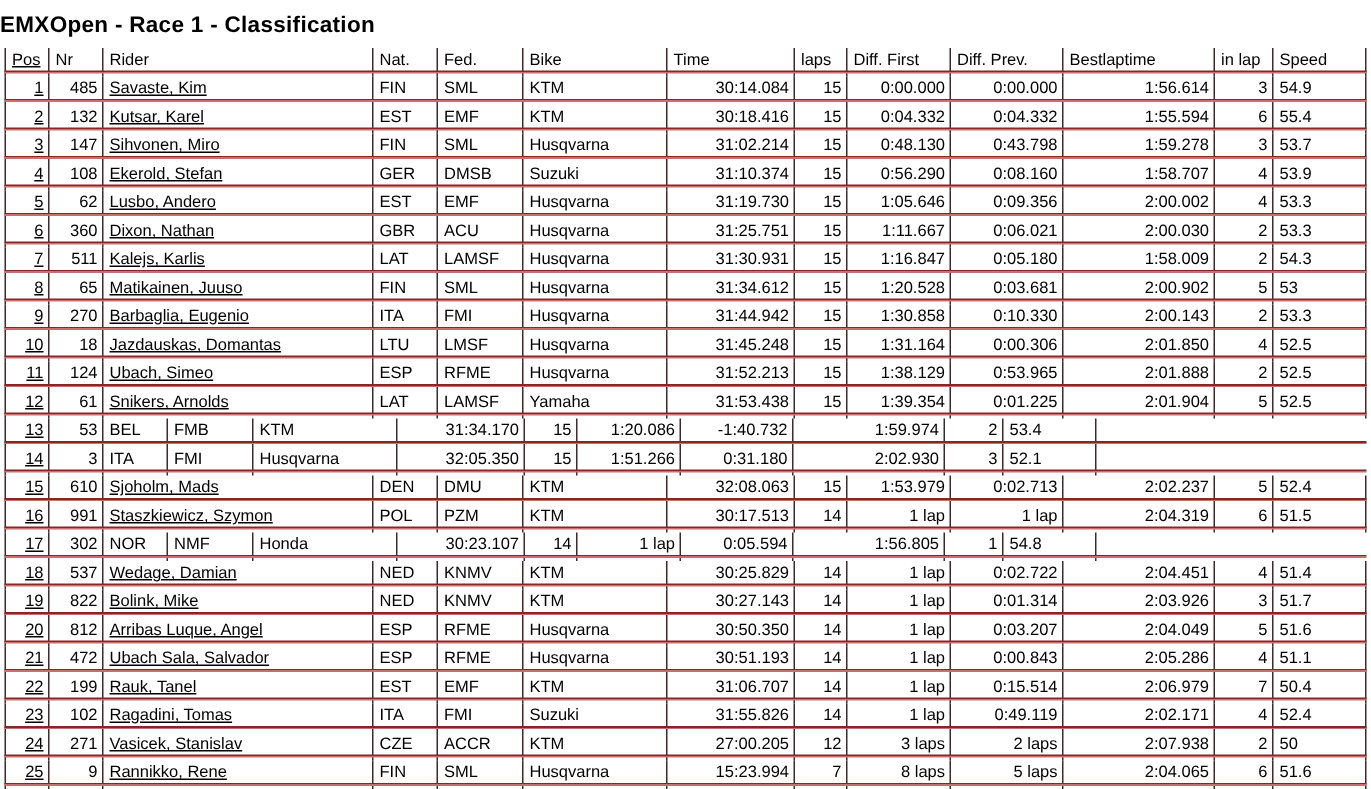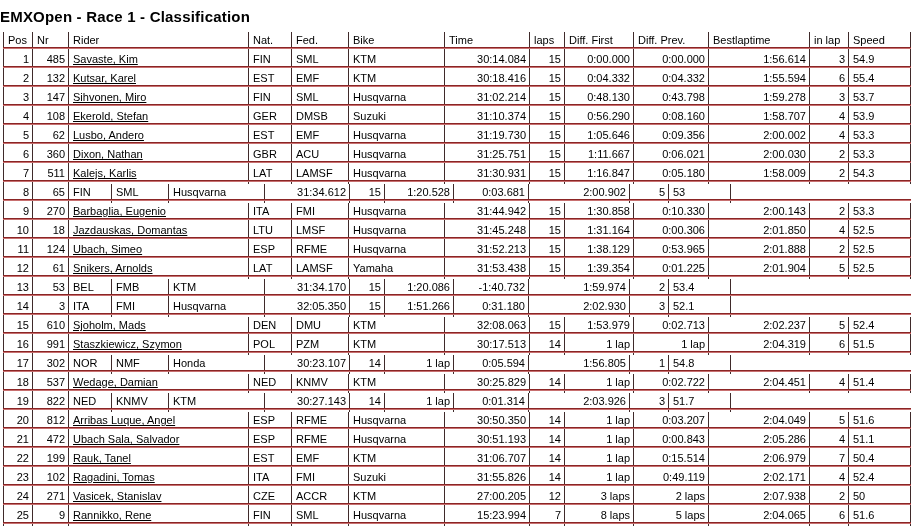--- a/index.html
+++ b/index.html
@@ -34,21 +34,21 @@
     border-left:1px solid var(--vline);
     height:100%;
     font-size:11px;
     line-height:15px;
     padding-top:1px;
     white-space:nowrap;
     overflow:hidden;
   }
   .c:last-child{border-right:1px solid var(--vline);}
   
-  .col-pos{flex:0 0 29px;}
+  .col-pos{flex:0 0 29px;text-decoration:underline;}
   .col-nr{flex:0 0 36px;}
   .col-rider{flex:0 0 180px;}
   .col-nat{flex:0 0 43px;}
   .col-fed{flex:0 0 57px;}
   .col-bike{flex:0 0 96px;}
   .col-time{flex:0 0 85px;}
   .col-laps{flex:0 0 35px;}
   .col-diff_first{flex:0 0 69px;}
   .col-diff_prev{flex:0 0 75px;}
   .col-bestlaptime{flex:0 0 101px;}
@@ -195,20 +195,21 @@
     <div class="c col-laps">15</div>
     <div class="c col-diff_first">1:16.847</div>
     <div class="c col-diff_prev">0:05.180</div>
     <div class="c col-bestlaptime">1:58.009</div>
     <div class="c col-in_lap">2</div>
     <div class="c col-speed">54.3</div>
   </div>
       <div class="row data">
     <div class="c col-pos">8</div>
     <div class="c col-nr">65</div>
+    <div class="c col-rider"><span class="rider-link">Matikainen, Juuso</span></div>
     <div class="c col-nat">FIN</div>
     <div class="c col-fed">SML</div>
     <div class="c col-bike">Husqvarna</div>
     <div class="c col-time">31:34.612</div>
     <div class="c col-laps">15</div>
     <div class="c col-diff_first">1:20.528</div>
     <div class="c col-diff_prev">0:03.681</div>
     <div class="c col-bestlaptime">2:00.902</div>
     <div class="c col-in_lap">5</div>
     <div class="c col-speed">53</div>
@@ -356,20 +357,21 @@
     <div class="c col-laps">14</div>
     <div class="c col-diff_first">1 lap</div>
     <div class="c col-diff_prev">0:02.722</div>
     <div class="c col-bestlaptime">2:04.451</div>
     <div class="c col-in_lap">4</div>
     <div class="c col-speed">51.4</div>
   </div>
       <div class="row data">
     <div class="c col-pos">19</div>
     <div class="c col-nr">822</div>
+    <div class="c col-rider"><span class="rider-link">Bolink, Mike</span></div>
     <div class="c col-nat">NED</div>
     <div class="c col-fed">KNMV</div>
     <div class="c col-bike">KTM</div>
     <div class="c col-time">30:27.143</div>
     <div class="c col-laps">14</div>
     <div class="c col-diff_first">1 lap</div>
     <div class="c col-diff_prev">0:01.314</div>
     <div class="c col-bestlaptime">2:03.926</div>
     <div class="c col-in_lap">3</div>
     <div class="c col-speed">51.7</div>

